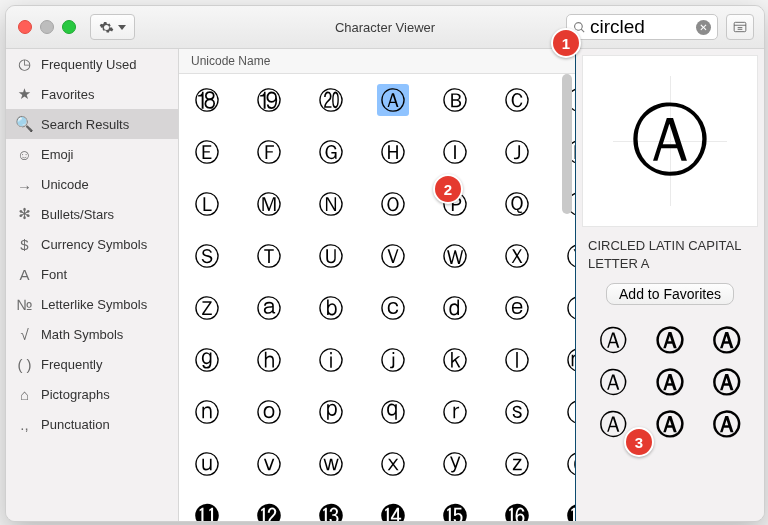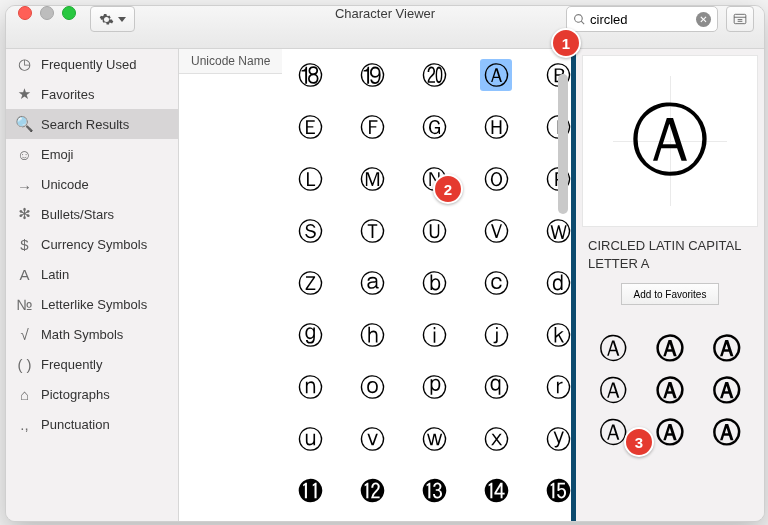--- a/index.html
+++ b/index.html
@@ -1,53 +1,53 @@
 <!DOCTYPE html>
 <html><head>
 <meta charset="utf-8">
 <style>
 html,body{margin:0;padding:0;font-family:-apple-system,"Helvetica Neue",Arial,sans-serif;font-size:13px;color:#222;background:#f5f5f5;-webkit-font-smoothing:antialiased}
 .screenshot{position:relative;width:768px;height:525px;margin:0 auto;box-sizing:border-box;padding:5px}
 .window{width:758px;height:515px;background:#ececec;border:1px solid #cfcfcf;border-radius:10px;box-shadow:0 10px 30px rgba(0,0,0,.25);overflow:hidden;display:flex;flex-direction:column}
-.titlebar{height:42px;display:flex;border-bottom:1px solid #d4d4d4;background:linear-gradient(#f6f6f6,#e8e8e8);position:relative}
+.titlebar{height:42px;display:flex;align-items:center;border-bottom:1px solid #d4d4d4;background:linear-gradient(#f6f6f6,#e8e8e8);position:relative}
 .tl{display:flex;gap:8px;margin-left:12px}
 .tl span{width:12px;height:12px;border-radius:50%;display:inline-block}
 .tl .r{background:#ff5f57;border:1px solid #e24b41}
 .tl .y{background:#bdbdbd;border:1px solid #a6a6a6}
 .tl .g{background:#28c840;border:1px solid #1fa833}
 .title{position:absolute;left:0;right:0;text-align:center;font-size:13px;color:#3b3b3b;pointer-events:none}
 .gear{margin-left:14px;display:flex;align-items:center;height:24px;padding:0 8px;border:1px solid #c7c7c7;border-radius:4px;background:linear-gradient(#fdfdfd,#f0f0f0)}
 .gear svg{width:15px;height:15px;fill:#555}
 .gear .chev{margin-left:4px;border-top:5px solid #555;border-left:4px solid transparent;border-right:4px solid transparent}
 .search{margin-left:auto;display:flex;align-items:center;height:24px;width:138px;background:#fff;border:1px solid #c7c7c7;border-radius:5px;padding:0 6px;margin-right:8px;position:relative}
 .search svg{width:13px;height:13px;fill:#7b7b7b;flex-shrink:0}
-.search input{flex:1;border:0;outline:0;font-size:13px;padding:0 4px;background:transparent;min-width:0}
+.search input{flex:1;border:0;outline:0;font-size:19px;padding:0 4px;background:transparent;min-width:0}
 .search .clear{width:15px;height:15px;border-radius:50%;background:#8c8c8c;color:#fff;display:flex;align-items:center;justify-content:center;font-size:10px;flex-shrink:0}
 .expand{width:26px;height:24px;border:1px solid #c7c7c7;border-radius:4px;background:linear-gradient(#fdfdfd,#f0f0f0);margin-right:10px;display:flex;align-items:center;justify-content:center}
 .expand svg{width:14px;height:12px;fill:none;stroke:#555;stroke-width:1.4}
 .body{flex:1;display:flex;overflow:hidden}
 .sidebar{width:172px;background:#f3f1f2;border-right:1px solid #d7d7d7;overflow:hidden}
 .sidebar .item{display:flex;align-items:center;height:30px;padding:0 10px;gap:8px;color:#333}
 .sidebar .item.sel{background:#d7d5d6}
 .sidebar .ico{width:17px;display:flex;justify-content:center;color:#6c6c6c;font-size:15px}
-.middle{flex:1;display:flex;flex-direction:row;border-right:5px solid #0c4a6e;background:#fff;min-width:0;position:relative}
+.middle{flex:1;display:flex;flex-direction:column;border-right:1px solid #0c4a6e;background:#fff;min-width:0;position:relative}
 .mid-head{height:24px;display:flex;align-items:center;padding:0 12px;font-size:12px;color:#555;background:#f7f7f7;border-bottom:1px solid #e0e0e0}
 .grid-wrap{flex:1;overflow:hidden;position:relative}
 .grid{padding:10px 12px;display:grid;grid-template-columns:repeat(7,1fr);gap:20px 30px;align-content:start}
 .cell{width:32px;height:32px;display:flex;align-items:center;justify-content:center;font-size:25px;color:#000;border-radius:3px;line-height:1;cursor:pointer}
 .cell.sel{background:#8fc3ff}
 .scrollbar{position:absolute;right:3px;top:25px;width:10px;height:140px;background:#c9c9c9;border-radius:5px}
 .right{width:188px;background:#f3f1f2;display:flex;flex-direction:column;overflow:hidden}
 .preview{height:170px;display:flex;align-items:center;justify-content:center;font-size:78px;background:#fff;margin:6px;border:1px solid #e6e6e6;position:relative;color:#000}
 .preview::before,.preview::after{content:"";position:absolute;background:#eaeaea}
 .preview::before{left:30px;right:30px;top:50%;height:1px}
 .preview::after{top:20px;bottom:20px;left:50%;width:1px}
 .preview span{position:relative;z-index:1}
 .char-name{font-size:13px;color:#333;padding:0 12px;line-height:1.4;margin-top:4px}
-.addfav{margin:10px auto 22px;display:block;height:22px;padding:0 12px;border:1px solid #c7c7c7;border-radius:0;background:linear-gradient(#fdfdfd,#f0f0f0);font-size:10px}
+.addfav{margin:10px auto 14px;display:block;height:22px;padding:0 12px;border:1px solid #c7c7c7;border-radius:8px;background:linear-gradient(#fdfdfd,#f0f0f0);font-size:14px}
 .right-sec{border-top:1px solid #d7d7d7;padding:6px 10px;font-size:12px;color:#444;background:#ececec}
 .fvgrid{display:grid;grid-template-columns:repeat(3,1fr);padding:8px 18px;gap:14px 18px}
 .fvcell{font-size:28px;text-align:center;color:#000;line-height:1}
 .marker{position:absolute;width:26px;height:26px;border-radius:50%;background:#e53a2f;color:#fff;display:flex;align-items:center;justify-content:center;font-size:15px;font-weight:600;z-index:50;border:2px solid #fff;box-shadow:0 1px 3px rgba(0,0,0,.3)}
 </style>
 </head>
 <body>
 
 <div class="screenshot">
   <div class="window">
@@ -107,21 +107,21 @@
           <div class="item">
             <span class="ico">✻</span>
             <span>Bullets/Stars</span>
           </div>
           <div class="item">
             <span class="ico">$</span>
             <span>Currency Symbols</span>
           </div>
           <div class="item">
             <span class="ico">A</span>
-            <span>Latin</span>
+            <span>Font</span>
           </div>
           <div class="item">
             <span class="ico">№</span>
             <span>Letterlike Symbols</span>
           </div>
           <div class="item">
             <span class="ico">√</span>
             <span>Math Symbols</span>
           </div>
           <div class="item">

